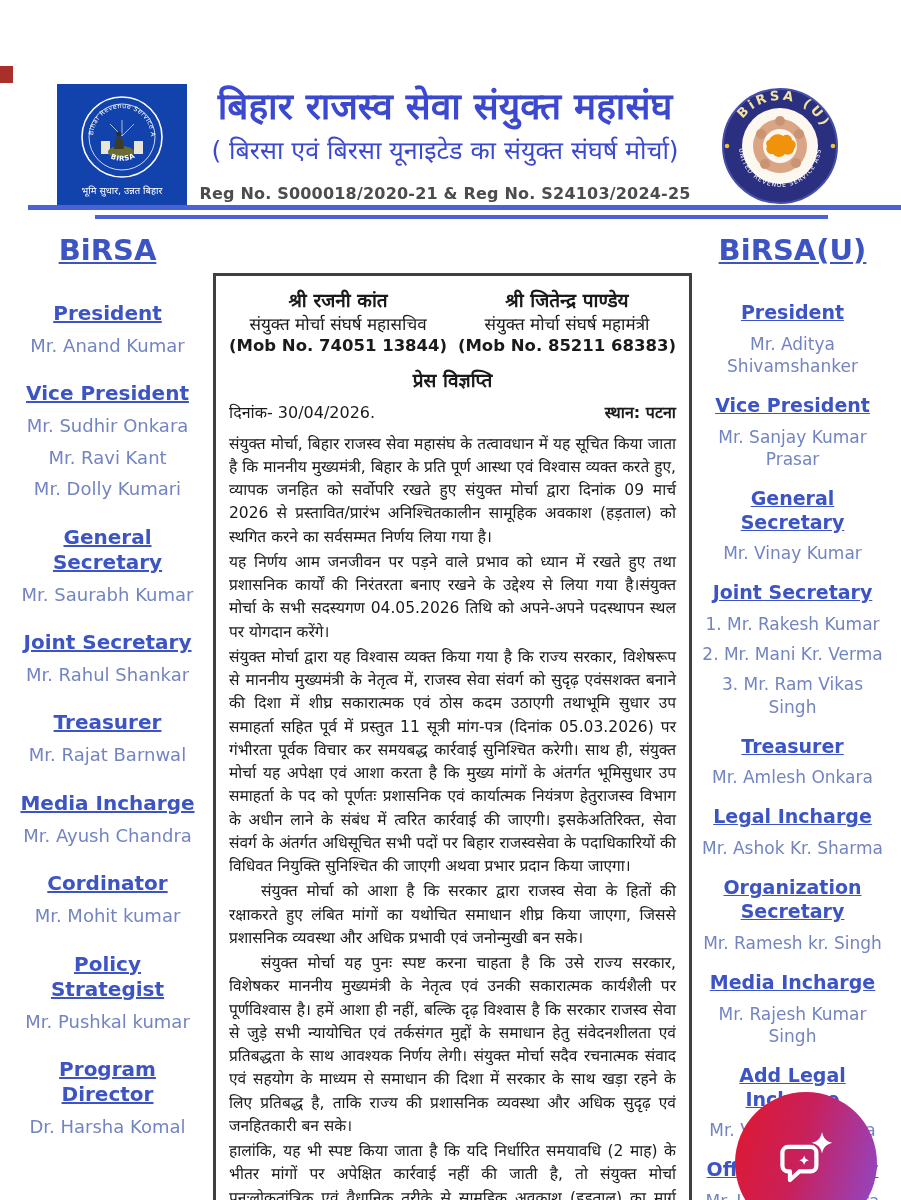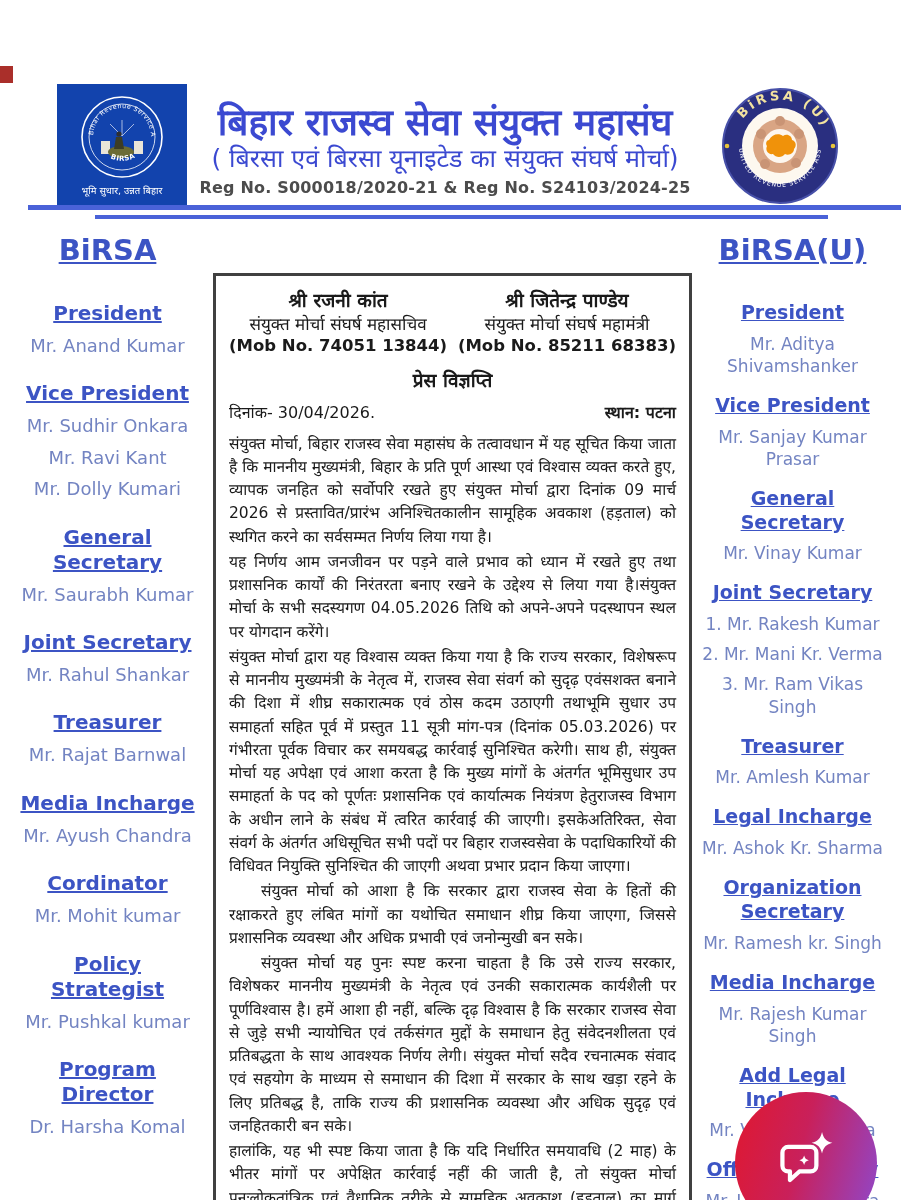--- a/index.html
+++ b/index.html
@@ -6,24 +6,24 @@
   body{
     width:901px;height:1200px;position:relative;background:#ffffff;
     font-family:"DejaVu Sans","Liberation Sans",sans-serif;
     overflow:hidden;color:#1a1a1a;
   }
   
   .corner-mark{position:absolute;left:0;top:66px;width:13px;height:17px;background:#aa2f2a;}
   
   .logo-left{position:absolute;left:57px;top:84px;width:130px;height:122px;}
   .logo-right{position:absolute;left:713px;top:82px;width:134px;height:134px;z-index:3;}
-  .head-center{position:absolute;left:185px;top:102px;width:520px;text-align:center;}
+  .head-center{position:absolute;left:185px;top:86px;width:520px;text-align:center;}
   .head-title{font-size:37px;font-weight:bold;color:#3b49d1;line-height:1.15;}
-  .head-sub{font-size:25px;color:#3b49d1;line-height:1.1;}
-  .head-reg{font-size:16px;color:#4c4c4c;font-weight:600;margin-top:6px;letter-spacing:.2px;}
+  .head-sub{font-size:25px;color:#3b49d1;margin-top:8px;line-height:1.1;}
+  .head-reg{font-size:16px;color:#4c4c4c;font-weight:600;margin-top:20px;letter-spacing:.2px;}
   .rule1{position:absolute;left:28px;top:205px;width:873px;height:5px;background:#4a62d8;}
   .rule2{position:absolute;left:95px;top:215px;width:733px;height:4px;background:#4a62d8;}
   
   .sidebar{position:absolute;top:233px;width:185px;text-align:center;}
   .sidebar.left{left:15px;}
   .sidebar.right{left:700px;}
   .sb-title{font-size:29px;font-weight:bold;color:#3c54c4;text-decoration:underline;margin-bottom:34px;}
   .sb-sec{margin-bottom:24px;}
   .sidebar.right .sb-sec{margin-bottom:17px;}
   .sb-role{font-size:20px;font-weight:bold;color:#3c54c4;text-decoration:underline;line-height:1.25;margin-bottom:3px;}
@@ -177,21 +177,21 @@
     <div class="sb-name">Mr. Vinay Kumar</div>
   </div>
   <div class="sb-sec">
     <div class="sb-role">Joint Secretary</div>
     <div class="sb-name">1. Mr. Rakesh Kumar</div>
     <div class="sb-name">2. Mr. Mani Kr. Verma</div>
     <div class="sb-name">3. Mr. Ram Vikas Singh</div>
   </div>
   <div class="sb-sec">
     <div class="sb-role">Treasurer</div>
-    <div class="sb-name">Mr. Amlesh Kumar</div>
+    <div class="sb-name">Mr. Amlesh Onkara</div>
   </div>
   <div class="sb-sec">
     <div class="sb-role">Legal Incharge</div>
     <div class="sb-name">Mr. Ashok Kr. Sharma</div>
   </div>
   <div class="sb-sec">
     <div class="sb-role">Organization Secretary</div>
     <div class="sb-name">Mr. Ramesh kr. Singh</div>
   </div>
   <div class="sb-sec">

